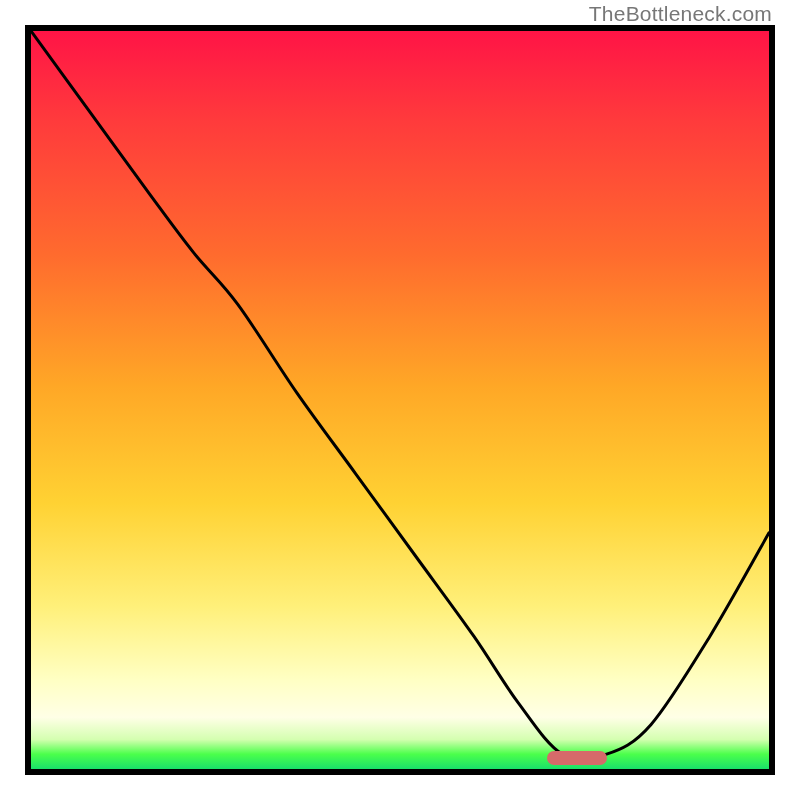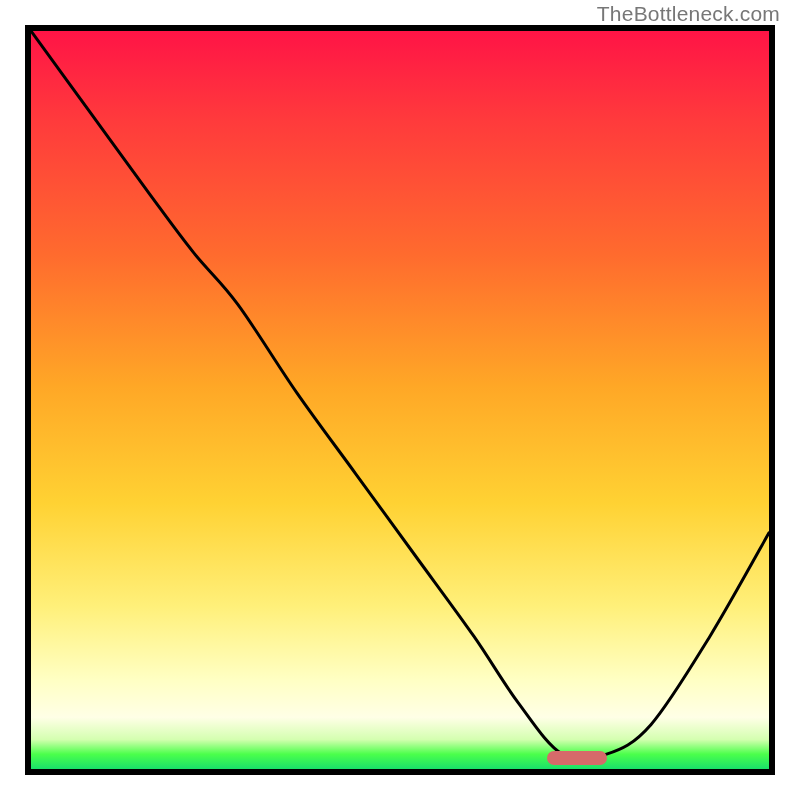--- a/index.html
+++ b/index.html
@@ -44,21 +44,21 @@
     inset: 0;
   }
   .marker {
     position: absolute;
     background: #d66a6a;
     border-radius: 8px;
   }
   .attribution {
     position: absolute;
     top: 2px;
-    right: 20px;
+    right: 28px;
     color: #777;
     font-size: 21px;
     font-weight: 500;
     letter-spacing: 0.2px;
   }
 </style>
 </head>
 <body>
 
 <div class="attribution">TheBottleneck.com</div>

